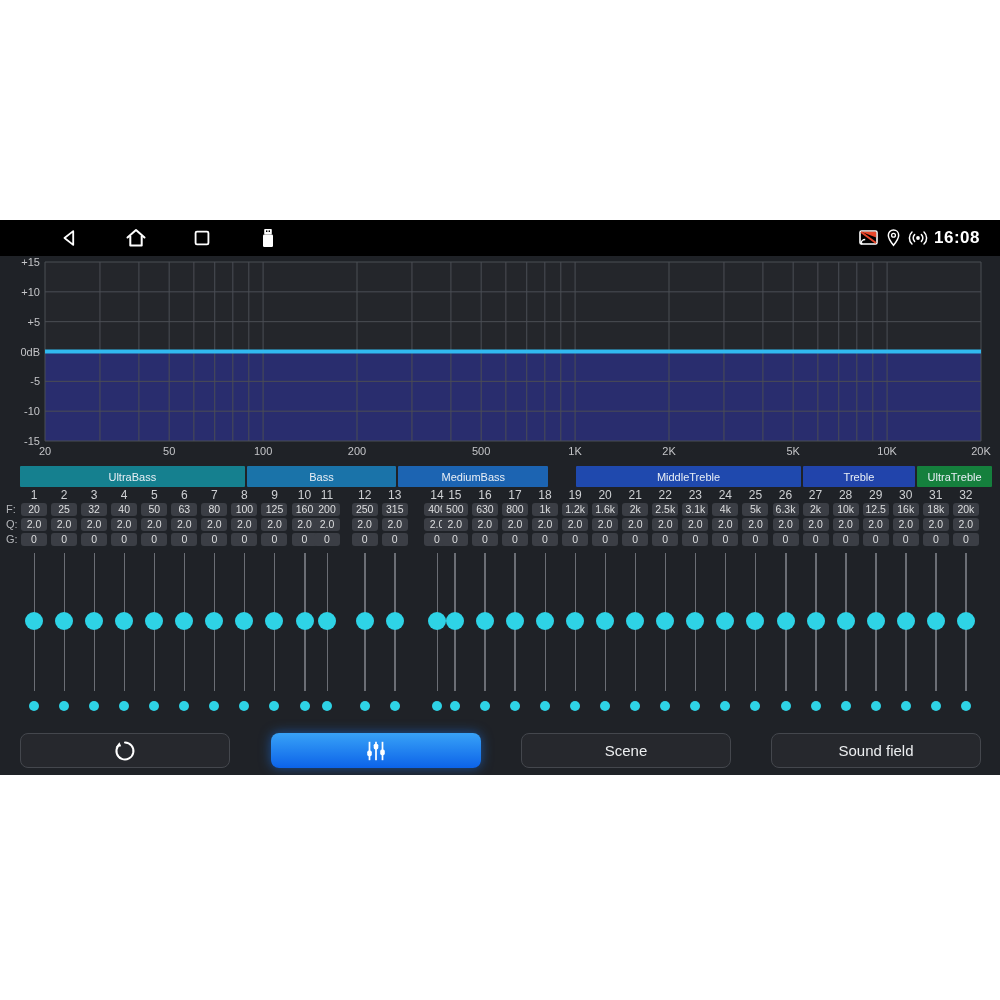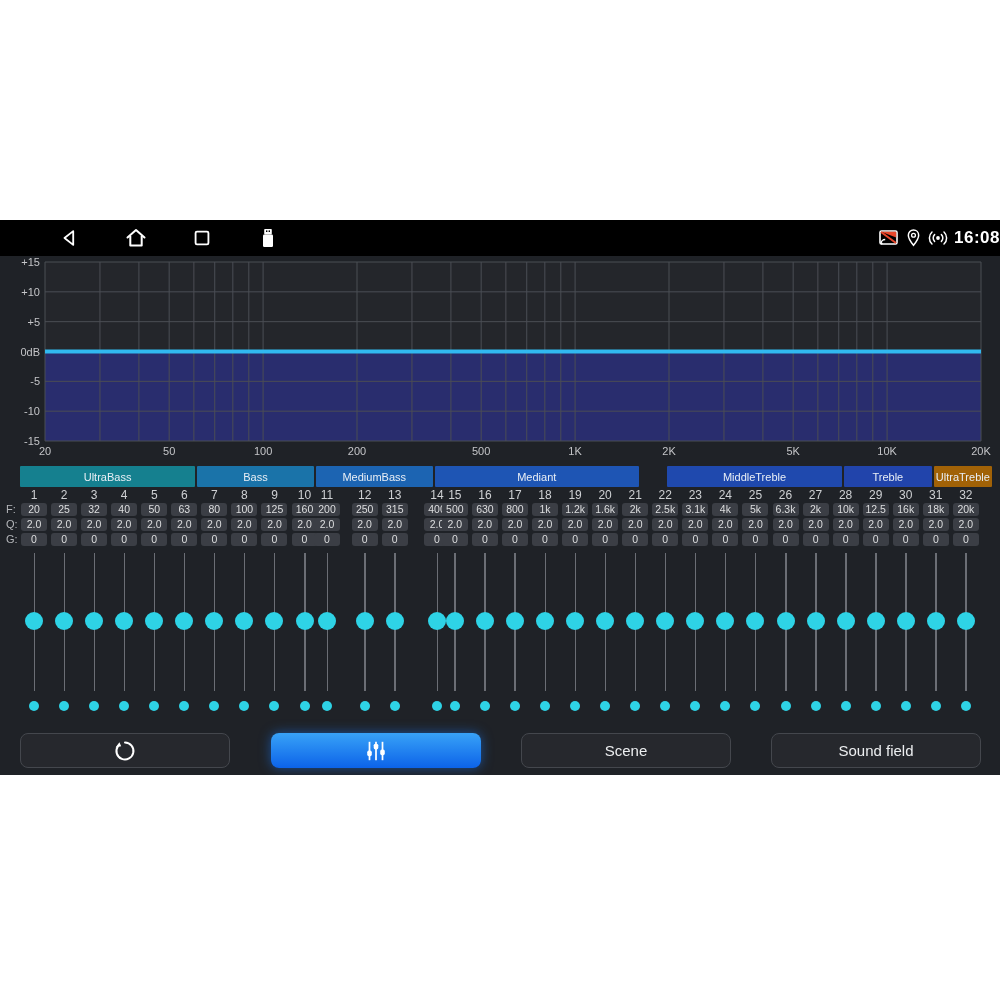--- a/index.html
+++ b/index.html
@@ -2,21 +2,21 @@
 <html><head>
 <meta charset="utf-8">
 <style>
   html,body{margin:0;padding:0;background:#ffffff;}
   body{width:1000px;height:1000px;position:relative;font-family:"Liberation Sans","DejaVu Sans",sans-serif;}
   #app{position:absolute;top:220px;left:0;width:1000px;height:555px;background:#1f2227;overflow:hidden;}
   
   #statusbar{position:absolute;top:0;left:0;width:100%;height:36px;background:#000;display:flex;align-items:center;}
   .navicons{position:absolute;left:58px;top:0;height:36px;display:flex;align-items:center;gap:42px;}
   .navbtn{width:24px;height:24px;display:flex;align-items:center;justify-content:center;cursor:pointer;}
-  .rightzone{position:absolute;right:0;top:0;height:36px;display:flex;align-items:center;gap:6px;}
+  .rightzone{position:absolute;right:20px;top:0;height:36px;display:flex;align-items:center;gap:6px;}
   #clock{color:#fff;font-size:17px;font-weight:700;letter-spacing:.5px;}
   
   #chart{position:absolute;top:36px;left:0;width:1000px;height:212px;}
   
   #bands{position:absolute;top:246px;left:20px;width:972px;height:21px;display:flex;gap:2px;}
   .band{display:flex;align-items:center;justify-content:center;color:#e8eef5;font-size:11px;border-radius:1px;}
   
   .rowlab{position:absolute;left:6px;width:14px;height:13px;color:#b4b6ba;font-size:11px;line-height:13px;}
   #channels{position:absolute;top:268px;left:0;width:1000px;height:232px;}
   .col{position:absolute;top:0;width:30px;height:232px;}
@@ -144,30 +144,27 @@
   <div id="bands">
       <div class="band" style="flex: 6 1 0%; background: rgb(21, 128, 143);">
         <span>UltraBass</span>
       </div>
       <div class="band" style="flex: 4 1 0%; background: rgb(26, 115, 169);">
         <span>Bass</span>
       </div>
       <div class="band" style="flex: 4 1 0%; background: rgb(28, 100, 178);">
         <span>MediumBass</span>
       </div>
-      <div class="band" style="flex: 7 1 0%; background: rgb(30, 85, 180);">
-        <span>Mediant</span>
-      </div>
       <div class="band" style="flex: 6 1 0%; background: rgb(31, 73, 174); margin-left: 26px;">
         <span>MiddleTreble</span>
       </div>
       <div class="band" style="flex: 3 1 0%; background: rgb(33, 68, 171);">
         <span>Treble</span>
       </div>
-      <div class="band" style="flex: 2 1 0%; background: #a16207;">
+      <div class="band" style="flex: 2 1 0%; background: #15803d;">
         <span>UltraTreble</span>
       </div>
     </div>
 
   <span class="rowlab" style="top:283px">F:</span>
   <span class="rowlab" style="top:298px">Q:</span>
   <span class="rowlab" style="top:313px">G:</span>
 
   <div id="channels">
       <div class="col" style="left: 19px;">

